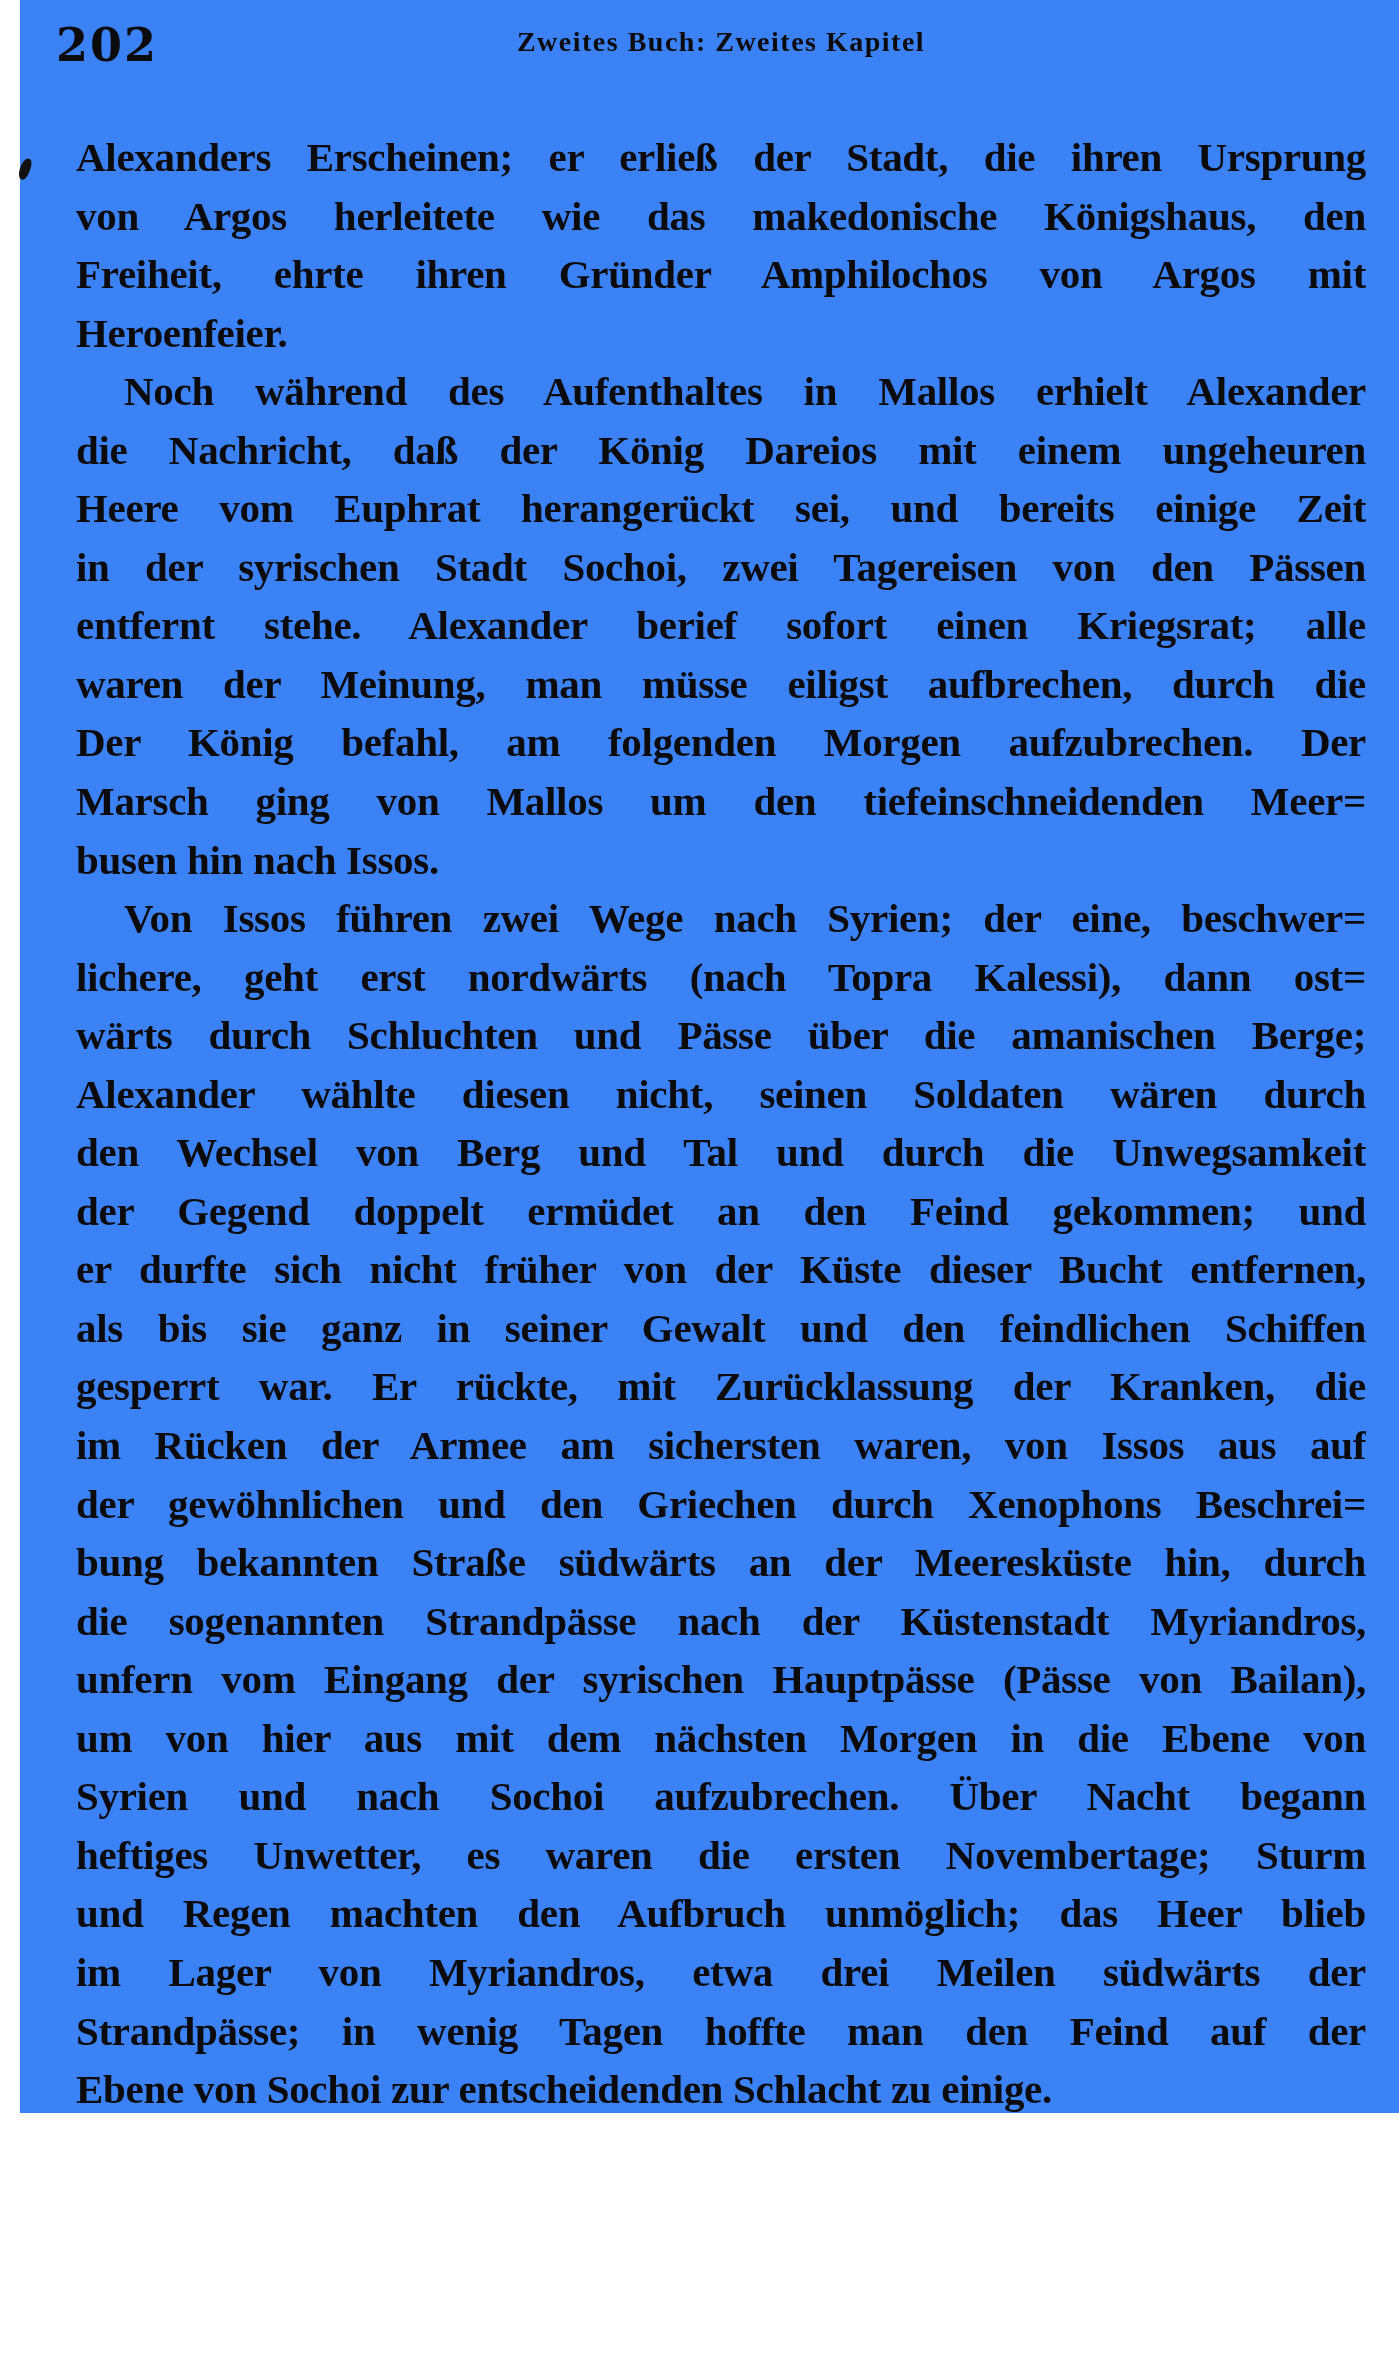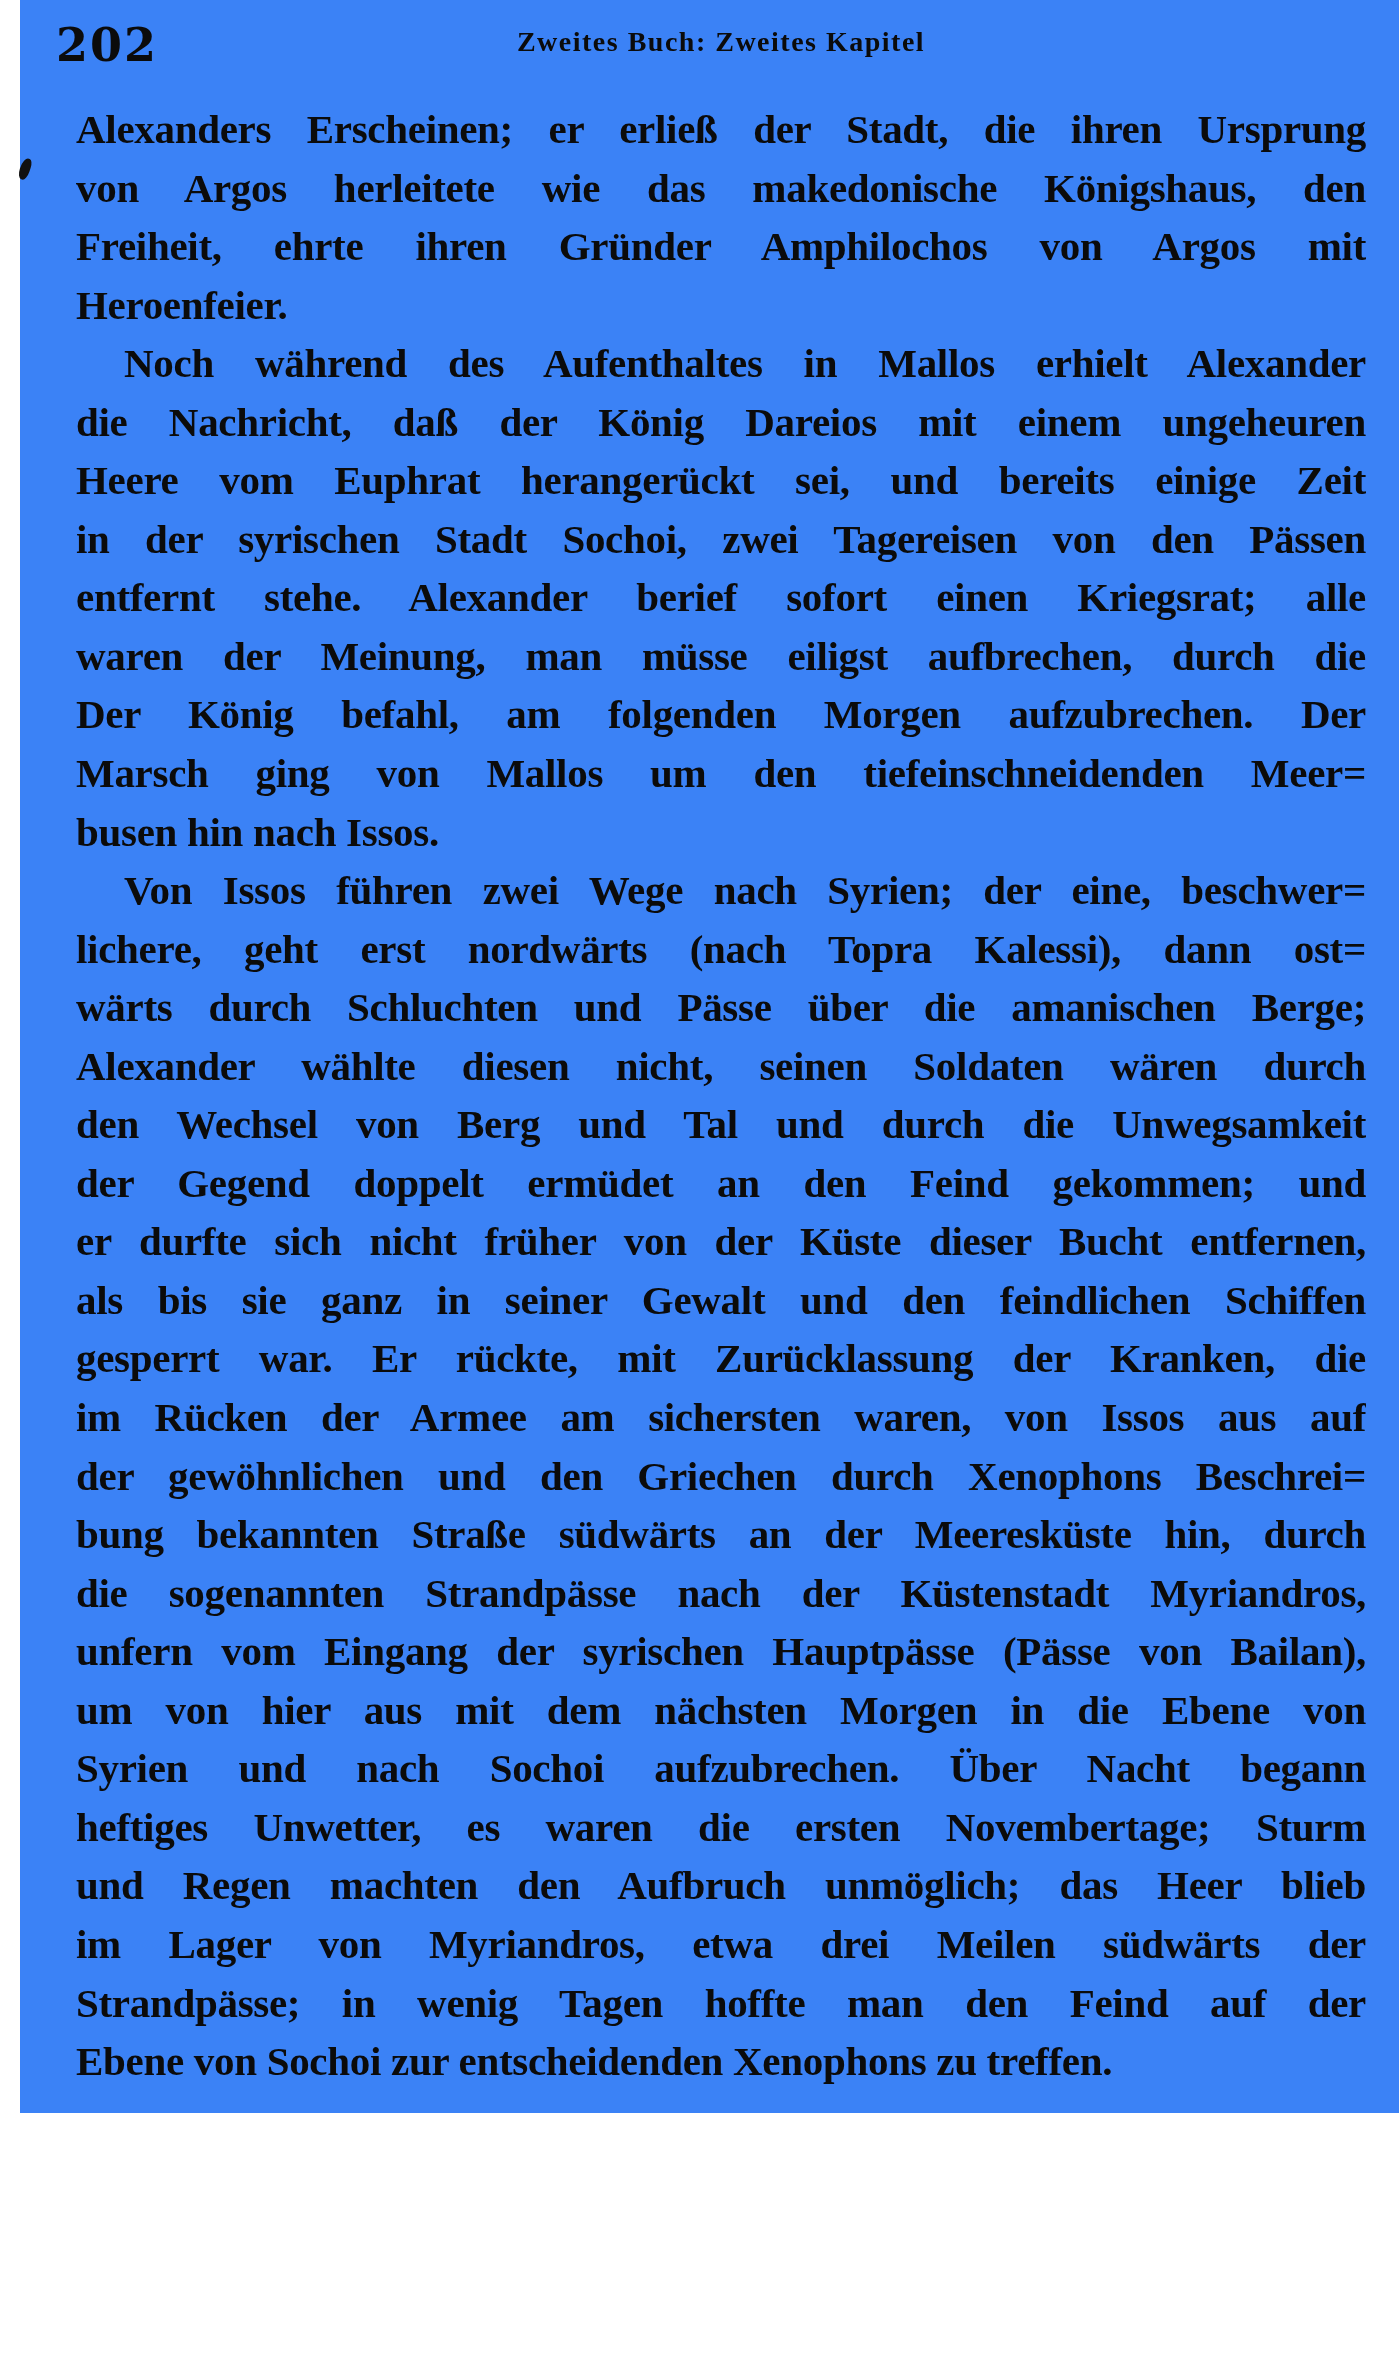--- a/index.html
+++ b/index.html
@@ -34,21 +34,21 @@
     width: 1290px;
     text-align: center;
     font-size: 28px;
     font-weight: bold;
     letter-spacing: 1.5px;
     font-family: "Liberation Serif", serif;
   }
   .text-block {
     position: absolute;
     left: 56px;
-    top: 100px;
+    top: 128px;
     width: 1290px;
   }
   .line {
     height: 58.55px;
     line-height: 58.55px;
     font-size: 41px;
     font-weight: bold;
     letter-spacing: -0.3px;
     white-space: nowrap;
     text-align: justify;
@@ -107,15 +107,15 @@
       <div class="line justify">der gewöhnlichen und den Griechen durch Xenophons Beschrei=</div>
       <div class="line justify">bung bekannten Straße südwärts an der Meeresküste hin, durch</div>
       <div class="line justify">die sogenannten Strandpässe nach der Küstenstadt Myriandros,</div>
       <div class="line justify">unfern vom Eingang der syrischen Hauptpässe (Pässe von Bailan),</div>
       <div class="line justify">um von hier aus mit dem nächsten Morgen in die Ebene von</div>
       <div class="line justify">Syrien und nach Sochoi aufzubrechen.  Über Nacht begann</div>
       <div class="line justify">heftiges Unwetter, es waren die ersten Novembertage; Sturm</div>
       <div class="line justify">und Regen machten den Aufbruch unmöglich; das Heer blieb</div>
       <div class="line justify">im Lager von Myriandros, etwa drei Meilen südwärts der</div>
       <div class="line justify">Strandpässe; in wenig Tagen hoffte man den Feind auf der</div>
-      <div class="line end">Ebene von Sochoi zur entscheidenden Xenophons zu treffen.</div>
+      <div class="line end">Ebene von Sochoi zur entscheidenden Schlacht zu einige.</div>
     </div>
 </div>
 
 </body></html>

